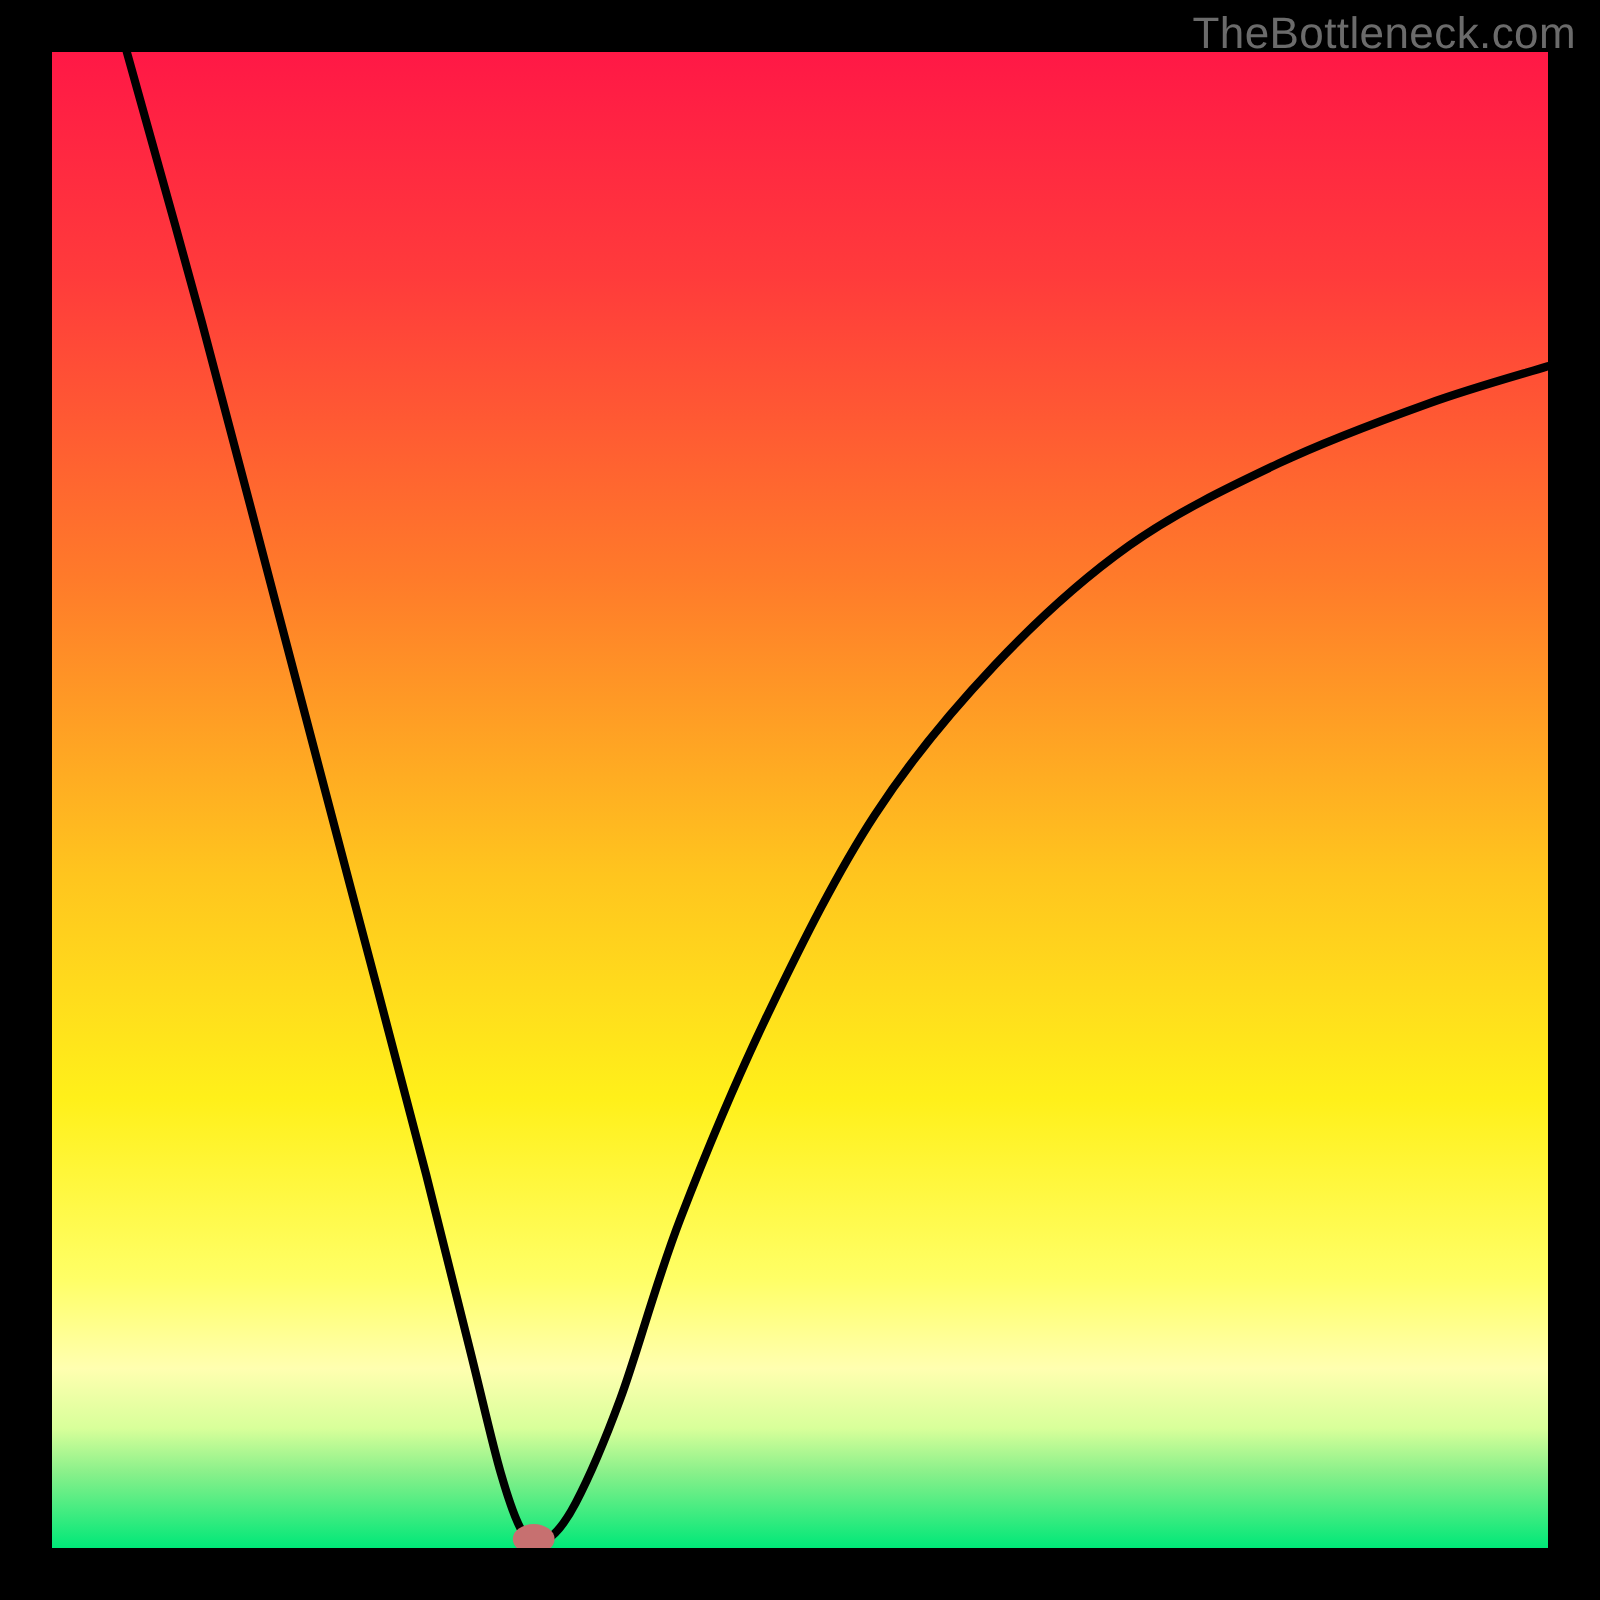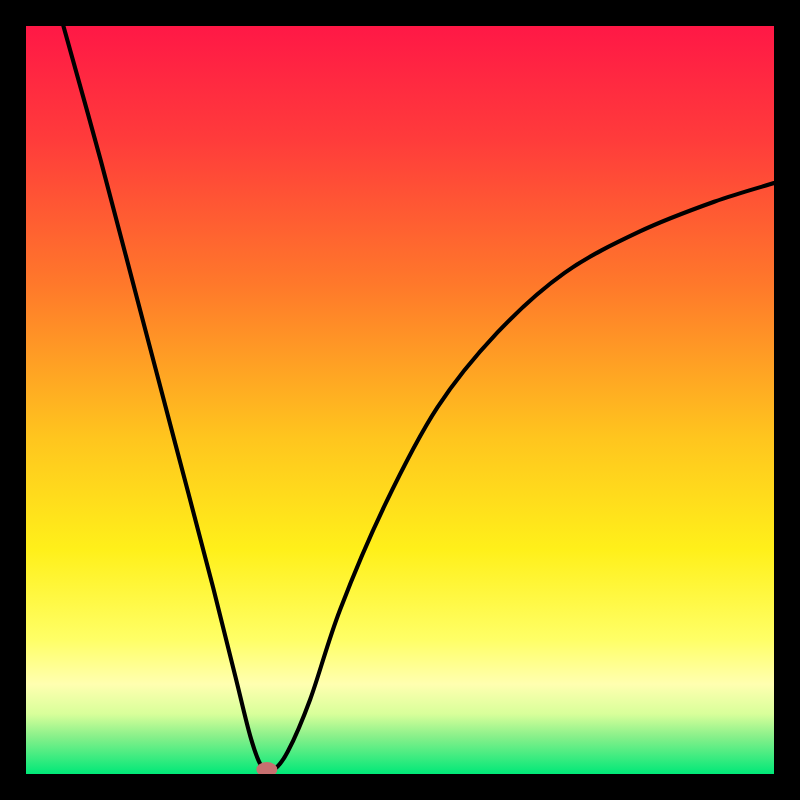--- a/index.html
+++ b/index.html
@@ -40,20 +40,21 @@
     left: 0; top: 0;
     width: 100%;
     height: 100%;
     z-index: 10;
   }
 </style>
 </head>
 <body>
 
 <div class="outer">
+  <div class="watermark">TheBottleneck.com</div>
 
   <div class="plot">
     <svg class="gradient-bg" viewBox="0 0 100 100" preserveAspectRatio="none">
       <defs>
         <linearGradient id="bg-grad" x1="0" y1="0" x2="0" y2="1">
             <stop offset="0%" stop-color="#FF1846"></stop>
             <stop offset="15%" stop-color="#FF3B3B"></stop>
             <stop offset="35%" stop-color="#FF7A2A"></stop>
             <stop offset="55%" stop-color="#FFC51E"></stop>
             <stop offset="70%" stop-color="#FFF01A"></stop>

